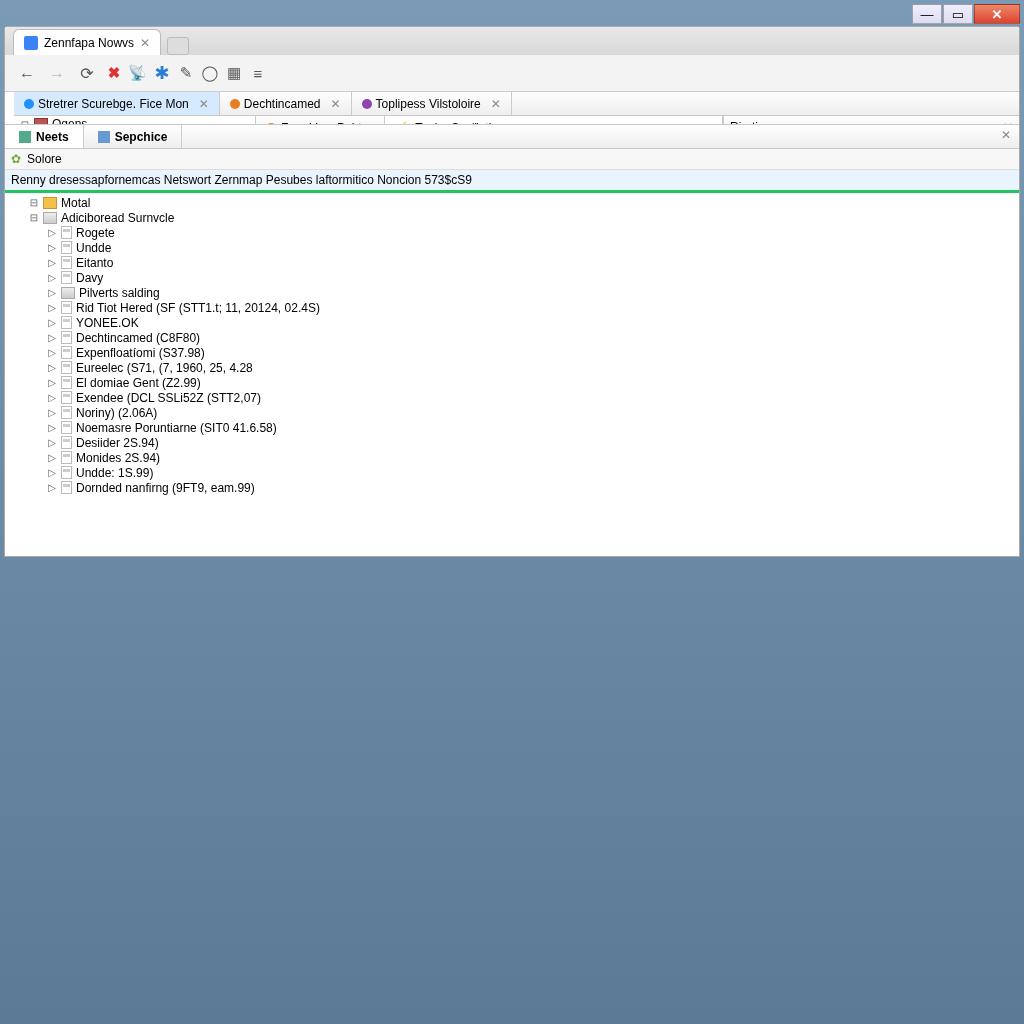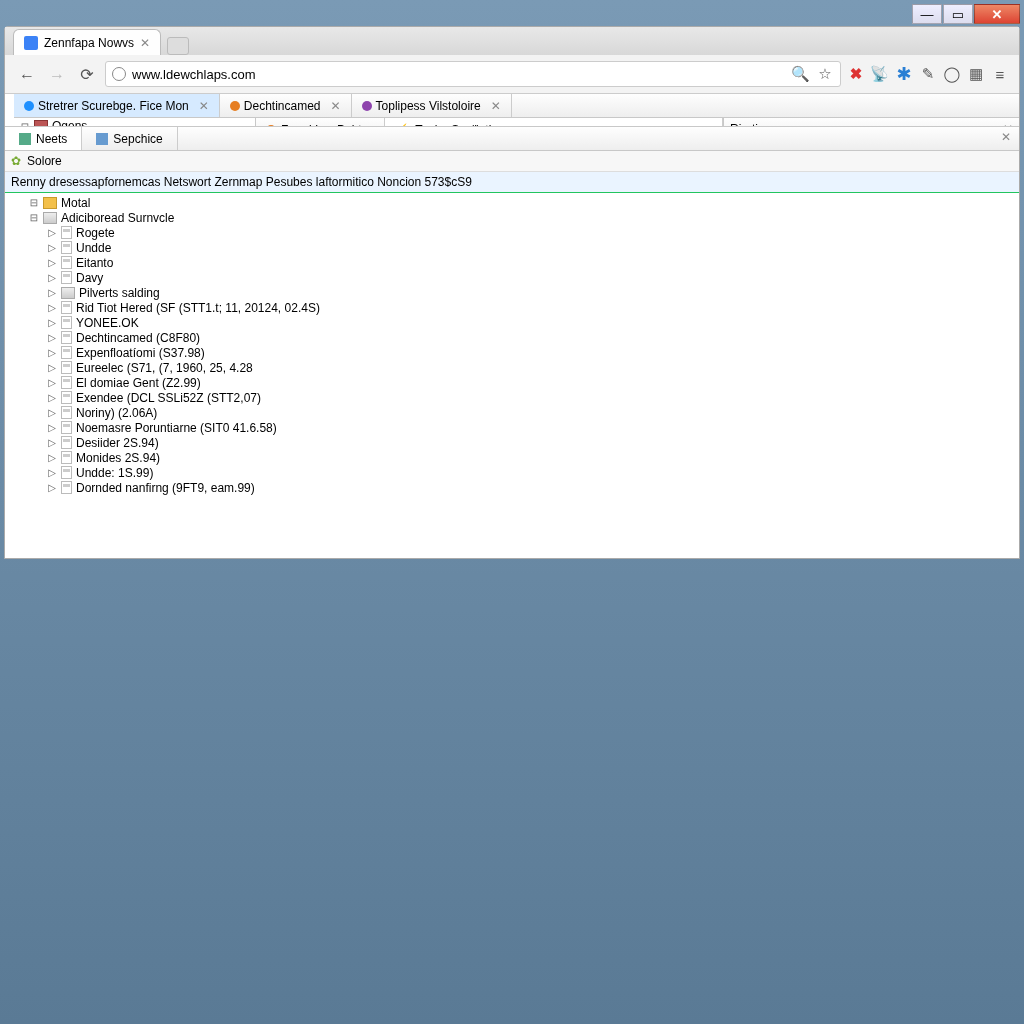--- a/index.html
+++ b/index.html
@@ -68,25 +68,25 @@
 svg.topo-lines { position: absolute; inset: 0; }
 
 .right-panel { width: 296px; border-left: 1px solid #c8c8c8; display: flex; flex-direction: column; }
 .panel-header { display: flex; align-items: center; justify-content: space-between; padding: 4px 6px; border-bottom: 1px solid #ccc; background: linear-gradient(#fefefe,#eee); }
 .panel-row { display: flex; align-items: center; gap: 6px; padding: 6px 8px; border-bottom: 1px solid #eee; }
 .panel-box { margin: 8px; border: 1px solid #ddd; border-radius: 3px; padding: 8px; }
 .btn { display: inline-block; padding: 3px 10px; border: 1px solid #aaa; border-radius: 3px; background: linear-gradient(#fefefe,#e5e5e5); }
 
 .bottom-pane { position: absolute; left: 0; right: 0; bottom: 0; height: 432px; background: #fff; border-top: 1px solid #c8c8c8; display: flex; flex-direction: column; }
 .bottom-tabs { display: flex; background: linear-gradient(#fefefe,#eee); border-bottom: 1px solid #c8c8c8; height: 24px; }
-.b-tab { padding: 3px 14px; border-right: 1px solid #ccc; display: flex; align-items: center; gap: 5px; }
+.b-tab { padding: 3px 14px; border-right: 1px solid #ccc; display: flex; align-items: center; gap: 5px; font-weight: bold; }
 .b-tab.active { background: #fff; }
 .bottom-tabs .x { margin-left: auto; padding: 3px 8px; color: #888; }
 .toolbar-row { display:flex; align-items:center; gap:6px; padding:3px 6px; border-bottom: 1px solid #ddd; background:#f7f7f7; }
-.status-row { padding: 3px 6px; background: #eaf4ff; border-bottom: 1px solid #22c55e; }
+.status-row { padding: 3px 6px; background: #eaf4ff; border-bottom: 3px solid #22c55e; }
 .btree { flex: 1; overflow: auto; padding: 2px 0; }
 .btree .tree-node { padding: 0.5px 4px; }
 .ic-page { background: #fff; border: 1px solid #bbb; width: 11px; height: 13px; }
 .ic-page::after { content:""; display:block; border-top:3px solid #ccc; margin:2px 1px; }
 .ic-sq { background:#f3c04a; border:1px solid #c89a2c; }
 .ic-srv { background:linear-gradient(#eee,#ccc); border:1px solid #aaa; }
 </style>
 </head>
 <body>
 
@@ -104,26 +104,20 @@
         <span>Zennfapa Nowvs</span>
         <span class="x">✕</span>
       </div>
       <div class="new-tab"></div>
     </div>
 
     <div class="addr-row">
       <div class="nav-btn">←</div>
       <div class="nav-btn" style="color:#bbb">→</div>
       <div class="nav-btn">⟳</div>
-      <div class="addr-box">
-        <span class="globe"></span>
-        <input value="www.ldewchlaps.com" style="">
-        <span class="tool-icon">🔍</span>
-        <span class="tool-icon">☆</span>
-      </div>
       <span class="tool-icon" style="color:#d33; font-weight:bold">✖</span>
       <span class="tool-icon">📡</span>
       <span class="tool-icon" style="color:#2a7fd4; font-size:18px">✱</span>
       <span class="tool-icon">✎</span>
       <span class="tool-icon">◯</span>
       <span class="tool-icon">▦</span>
       <span class="tool-icon">≡</span>
     </div>
 
     <div class="content-area">

